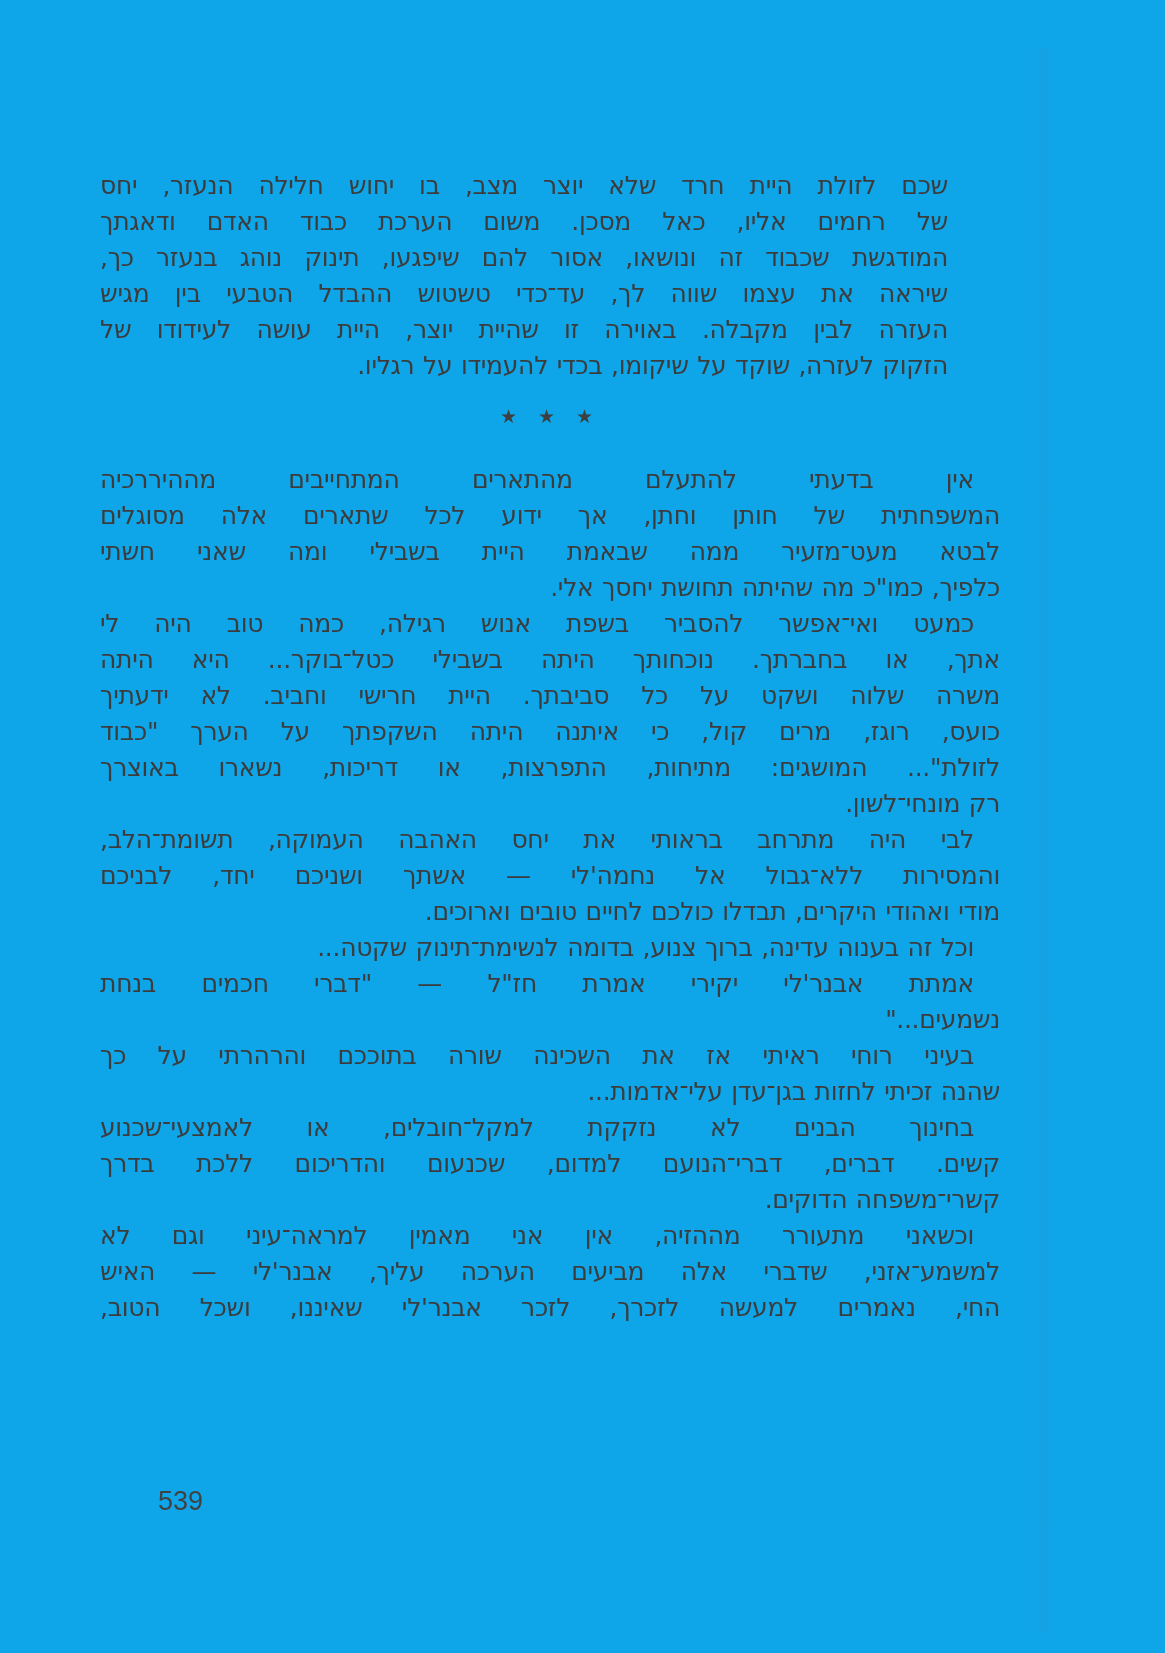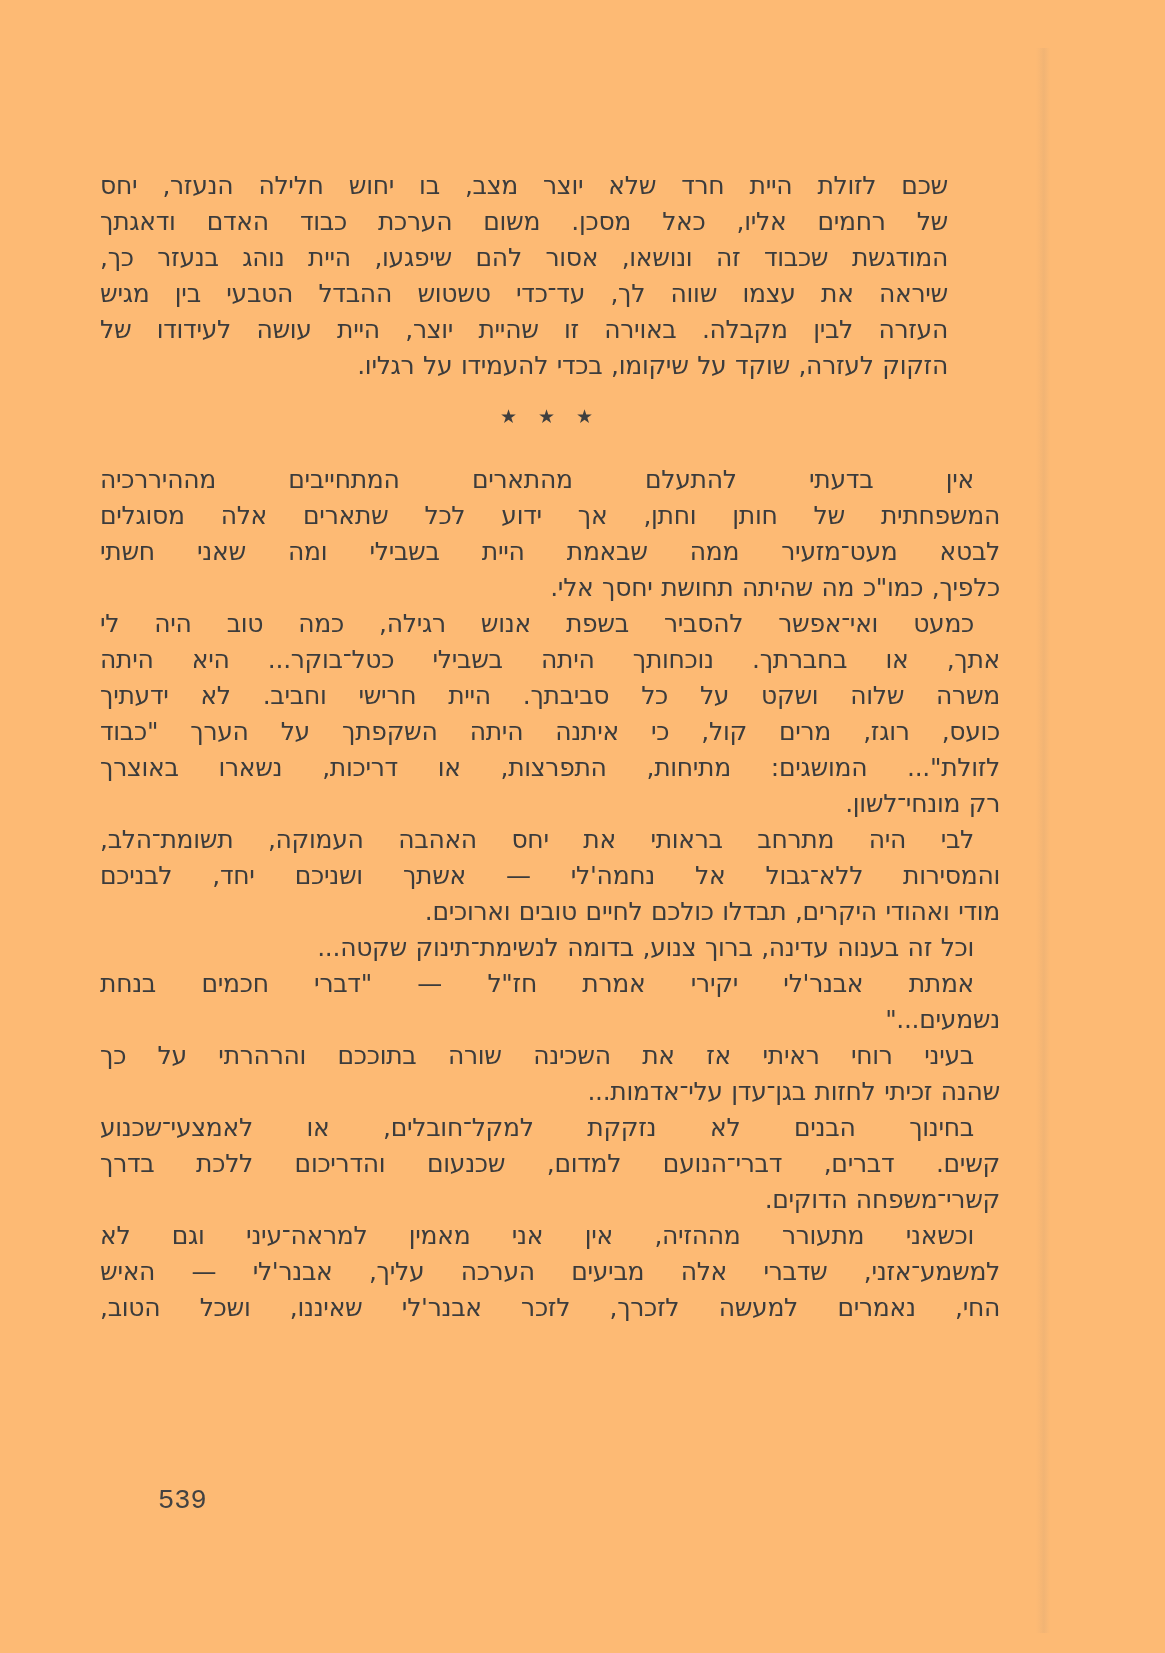--- a/index.html
+++ b/index.html
@@ -1,20 +1,20 @@
 <!DOCTYPE html>
 <html dir="rtl" lang="he"><head>
 <meta charset="utf-8">
 <style>
   html, body { margin: 0; padding: 0; background: #ffffff; }
   .page {
     position: relative;
     width: 1165px;
     height: 1653px;
-    background: #fdba74;
+    background: #0ea5e9;
     overflow: hidden;
     direction: rtl;
     font-family: "DejaVu Sans", sans-serif;
   }
   
   .scan-line {
     position: absolute;
     left: 1036px;
     top: 48px;
     width: 14px;
@@ -59,38 +59,38 @@
     text-align: center;
     font-size: 19px;
     letter-spacing: 7px;
     color: #3f3f3f;
   }
   .page-number {
     position: absolute;
     left: 158px;
     top: 1486px;
     direction: ltr;
-    font-family: Liberation Mono, monospace;
+    font-family: Liberation Sans, sans-serif;
     font-size: 27px;
     color: #424242;
   }
 </style>
 </head>
 <body>
 
 <div class="page">
 
   <div class="scan-line"></div>
 
   <main class="text-col">
 
     <section class="para p-first">
       <div class="line jl">שכם לזולת היית חרד שלא יוצר מצב, בו יחוש חלילה הנעזר, יחס</div>
       <div class="line jl">של רחמים אליו, כאל מסכן. משום הערכת כבוד האדם ודאגתך</div>
-      <div class="line jl">המודגשת שכבוד זה ונושאו, אסור להם שיפגעו, היית נוהג בנעזר כך,</div>
+      <div class="line jl">המודגשת שכבוד זה ונושאו, אסור להם שיפגעו, תינוק נוהג בנעזר כך,</div>
       <div class="line jl">שיראה את עצמו שווה לך, עד־כדי טשטוש ההבדל הטבעי בין מגיש</div>
       <div class="line jl">העזרה לבין מקבלה. באוירה זו שהיית יוצר, היית עושה לעידודו של</div>
       <div class="line ll">הזקוק לעזרה, שוקד על שיקומו, בכדי להעמידו על רגליו.</div>
     </section>
 
     <div class="separator">★ ★ ★</div>
 
     <section class="para">
       <div class="line jl ind">אין בדעתי להתעלם מהתארים המתחייבים מההיררכיה</div>
       <div class="line jl">המשפחתית של חותן וחתן, אך ידוע לכל שתארים אלה מסוגלים</div>

